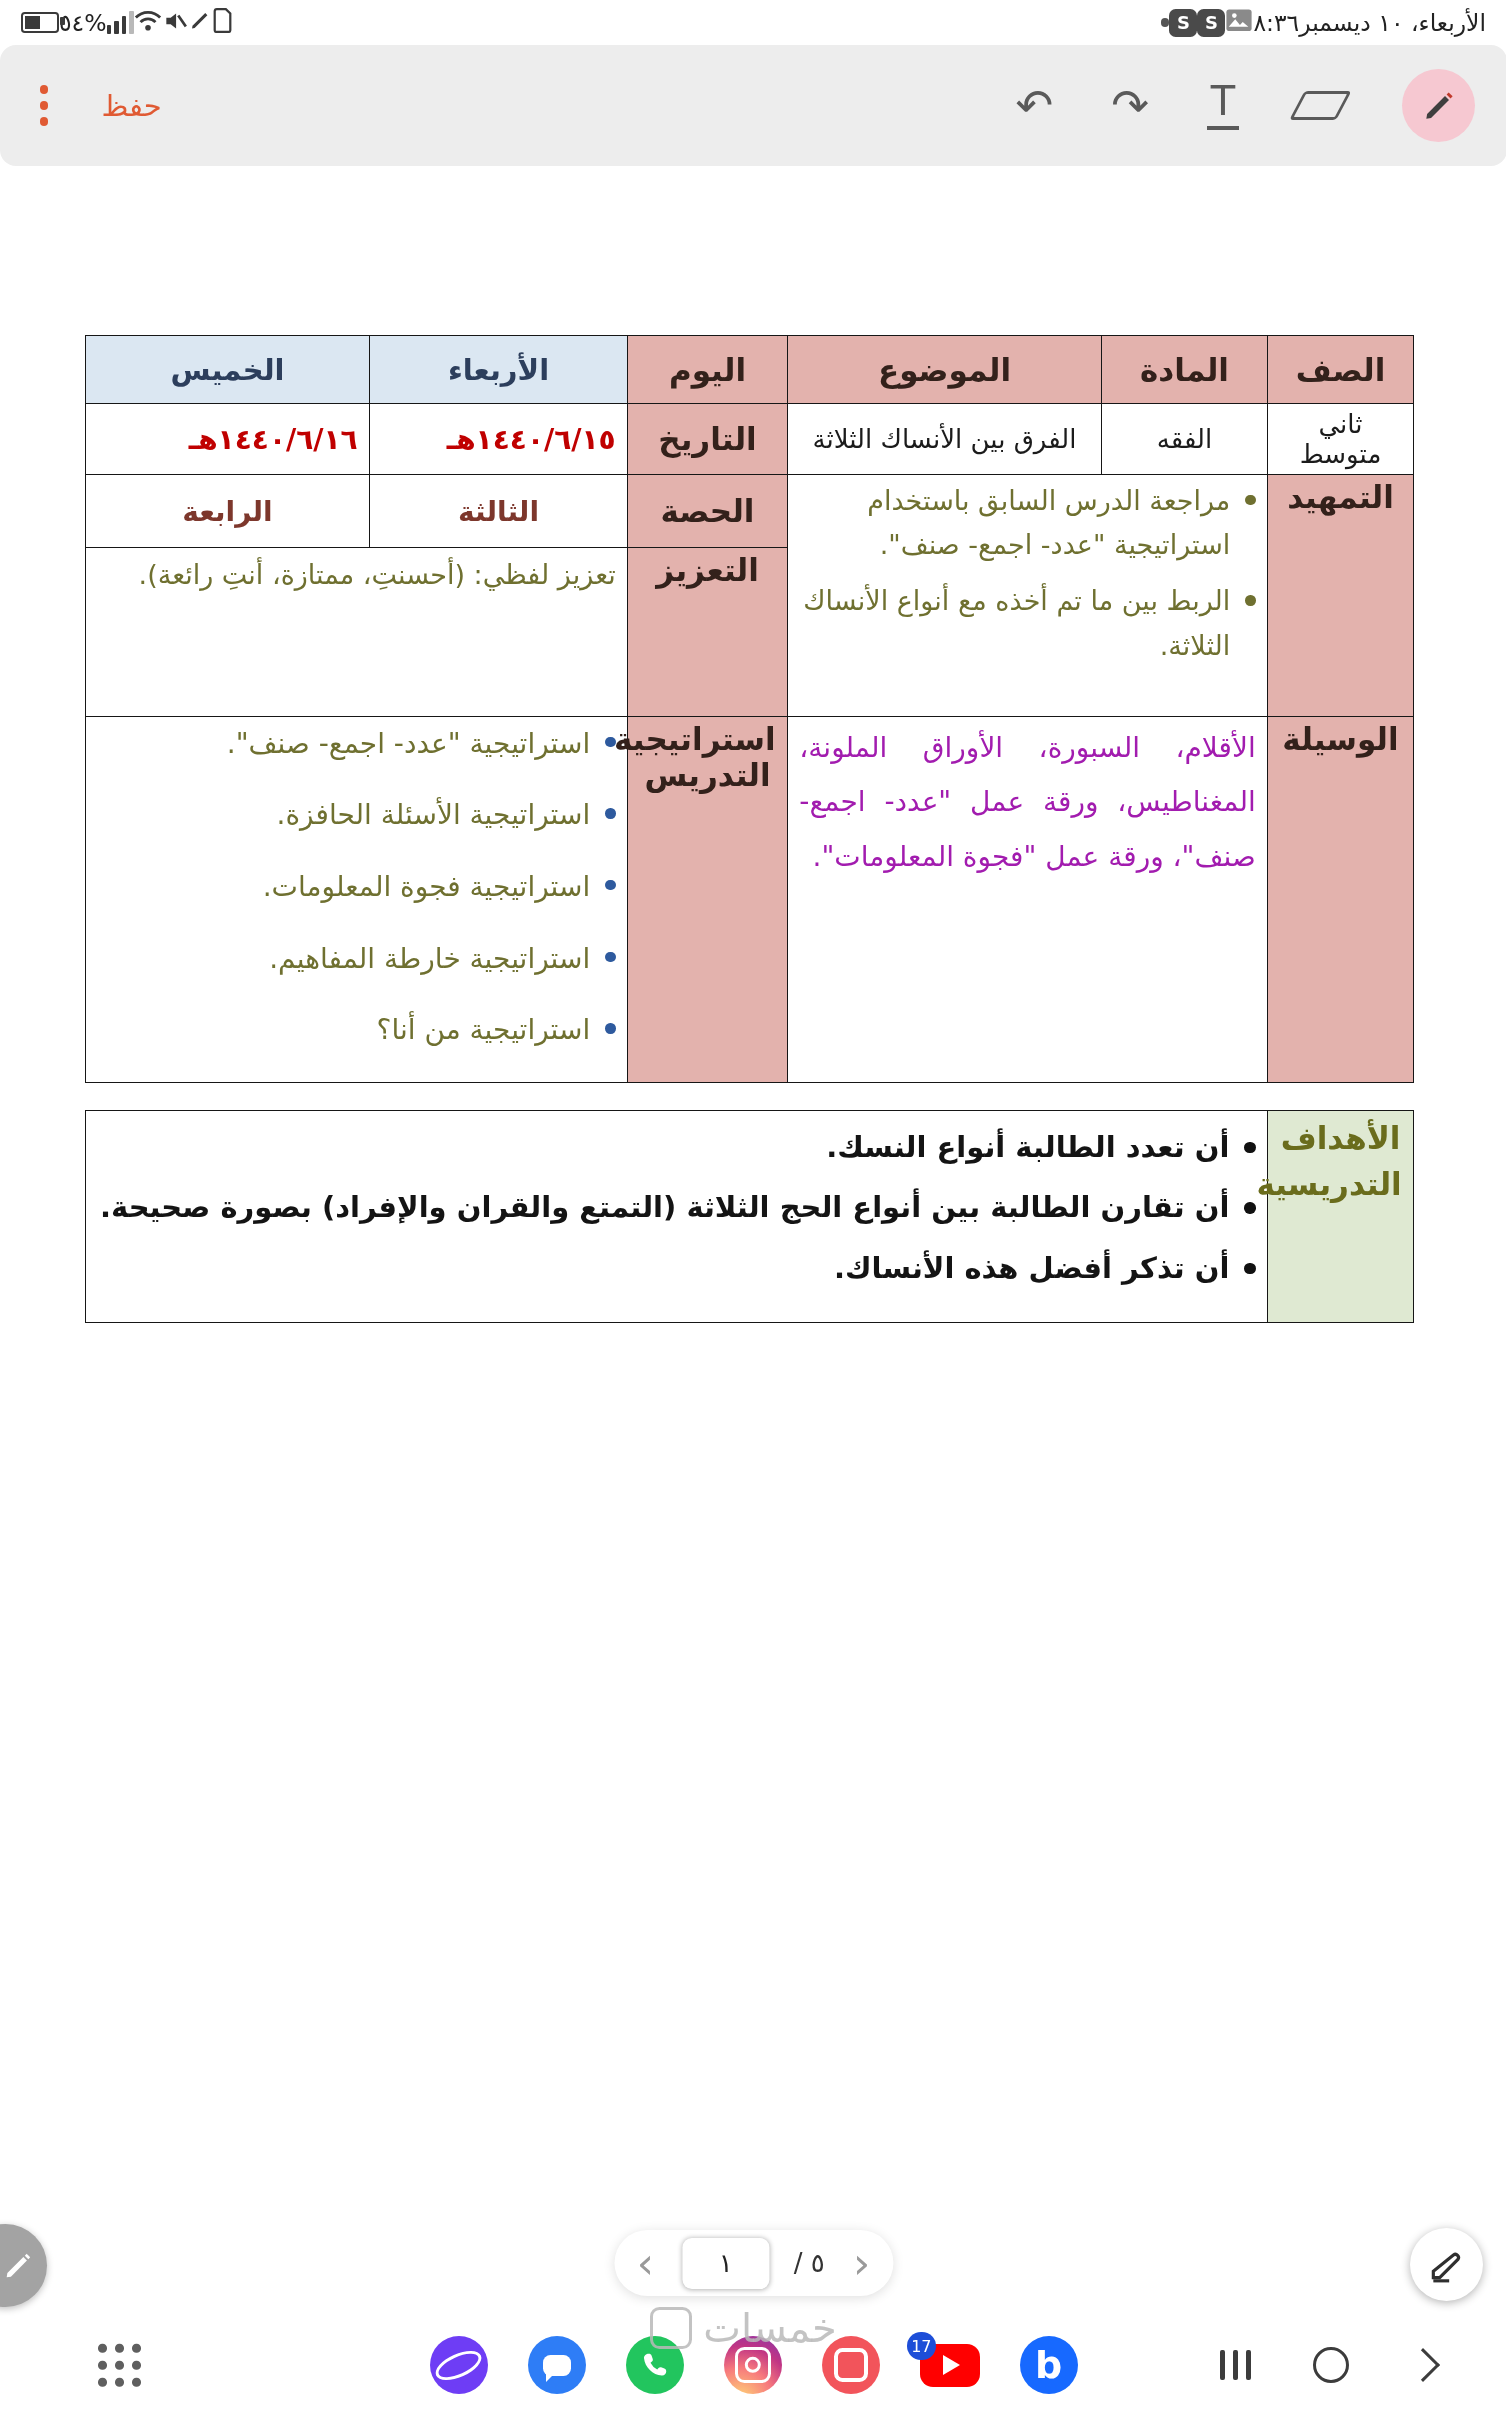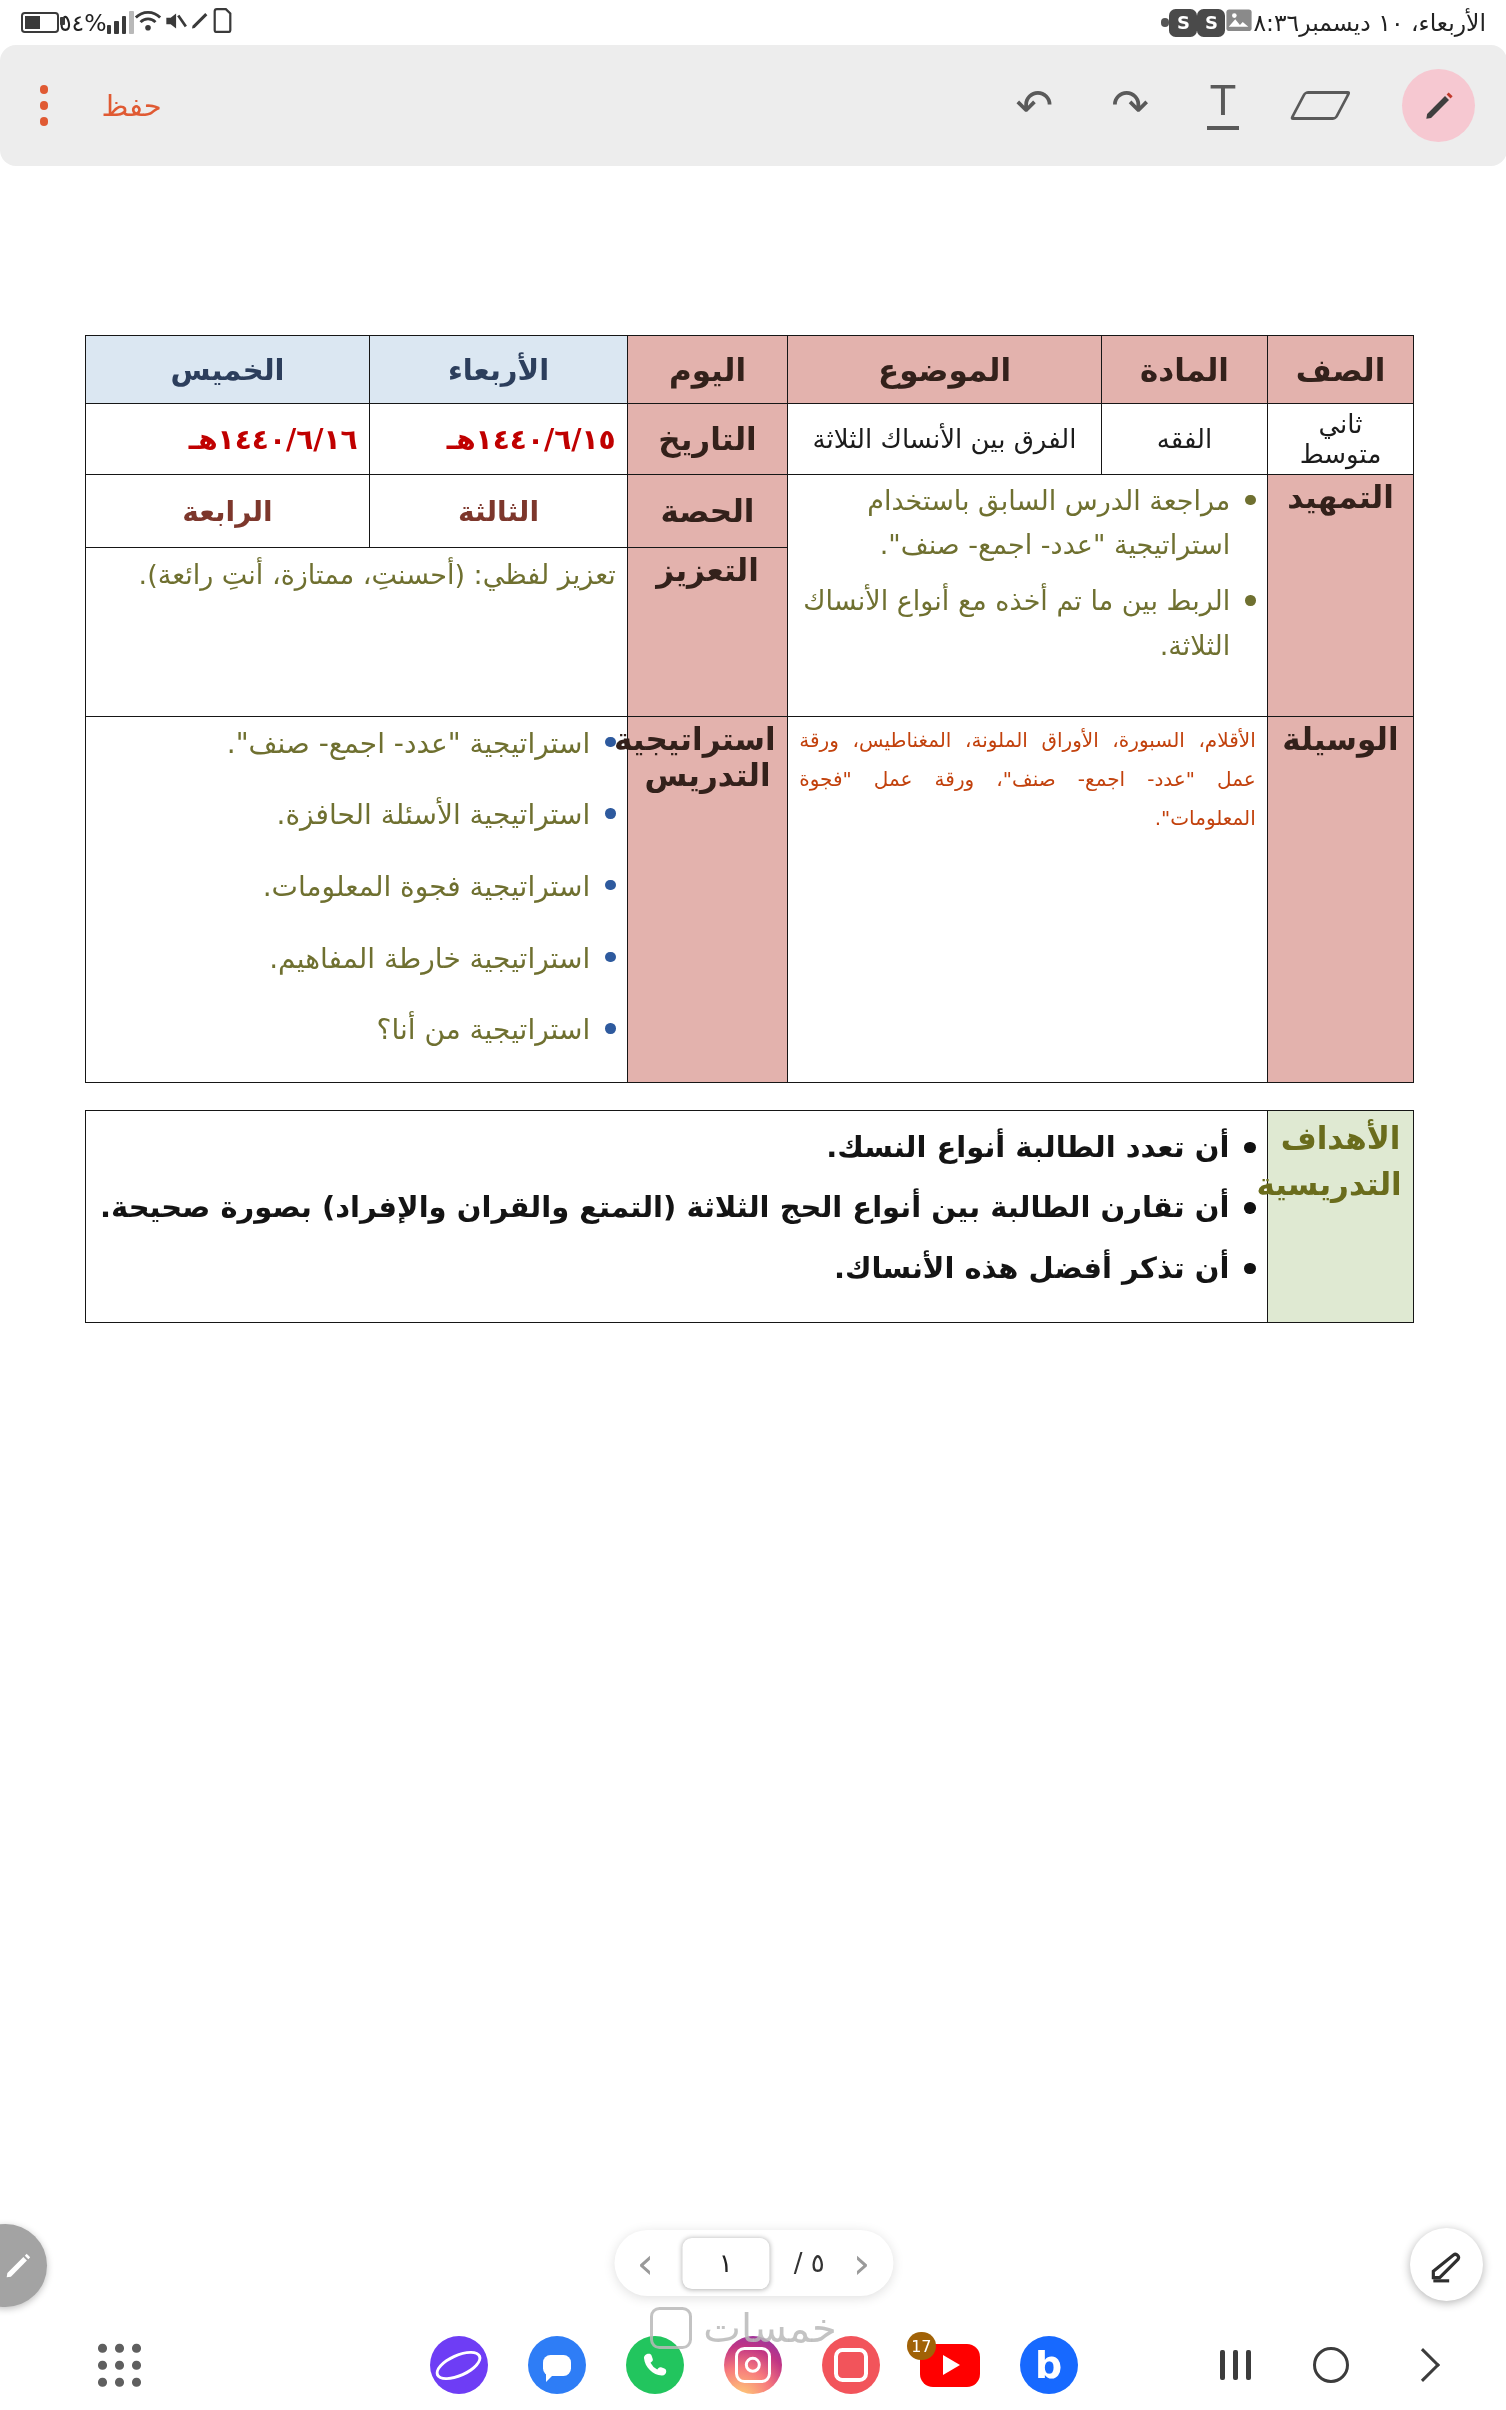--- a/index.html
+++ b/index.html
@@ -47,21 +47,21 @@
   tr.ro{height:212px;}
   .pink{background:#e3b2ad;margin-left:16px;}
   .hdr{font-weight:bold;color:#33211b;font-size:31px;text-align:center;}
   .blue{background:#dbe7f2;color:#2c3e5c;font-weight:bold;font-size:29px;text-align:center;}
   .red{color:#c00000;font-weight:bold;font-size:28px;text-align:right;}
   .val{color:#1b1b1b;font-size:26px;text-align:center;}
   .period{color:#7d372c;font-weight:bold;font-size:28px;text-align:center;}
   .top{vertical-align:top;padding-top:13px;}
   .olive-txt{color:#6f7030;}
   .cell-intro{vertical-align:top;padding:15px 17px;margin-left:40px;}
-  .cell-media{vertical-align:top;padding:17px 19px;color:#c2410c;font-size:20px;line-height:1.95;text-align:justify;}
+  .cell-media{vertical-align:top;padding:17px 19px;color:#a21caf;font-size:28px;line-height:1.95;text-align:justify;}
   .cell-reinf{vertical-align:top;padding:15px 19px;color:#6f7030;font-size:27px;text-align:right;line-height:1.7;}
   .cell-strat{vertical-align:top;padding:17px 17px;}
   .b-item{display:flex;gap:15px;align-items:flex-start;font-size:27px;line-height:1.65;margin-bottom:11.3px;}
   .b-item .bt{flex:1;}
   .dot{width:10.4px;height:10.4px;border-radius:50%;margin-top:16px;flex:0 0 auto;}
   .dot.olive-d{background:#6f7030;}
   .dot.blue-d{background:#2e5a9e;}
   .dot.black-d{background:#111;width:11.3px;height:11.3px;}
   .strat-item{margin-bottom:25.4px;font-size:28px;}
   .green{background:#dfe9d2;color:#6a6c1c;font-weight:bold;font-size:31px;text-align:center;
@@ -105,21 +105,21 @@
   .ic-phone{background:#22c55e;}
   .ic-ig{background:radial-gradient(circle at 28% 110%, #ffd776 0%, #f7797d 42%, #c13584 70%, #8134af 100%);}
   .ic-ig .frame{width:30px;height:30px;border:3.3px solid #fff;border-radius:9.4px;position:relative;}
   .ic-ig .frame::after{content:"";position:absolute;left:50%;top:50%;transform:translate(-50%,-50%);
     width:10.4px;height:10.4px;border:3.3px solid #fff;border-radius:50%;}
   .ic-pink{background:#f2545b;}
   .ic-pink .ring2{width:26px;height:26px;border:4.7px solid #fff;border-radius:8.5px;}
   .ic-yt{width:60px;height:43px;border-radius:13px;background:#ff0000;display:grid;place-items:center;position:relative;cursor:pointer;}
   .ic-yt .tri{width:0;height:0;border-left:17px solid #fff;border-top:10.4px solid transparent;border-bottom:10.4px solid transparent;margin-left:4.7px;}
   .yt-badge{position:absolute;top:-11.3px;left:-13px;min-width:28px;height:28px;border-radius:14px;
-    background:#a16207;color:#fff;font-size:16px;display:grid;place-items:center;padding:0 4.7px;box-sizing:border-box;}
+    background:#1d4ed8;color:#fff;font-size:16px;display:grid;place-items:center;padding:0 4.7px;box-sizing:border-box;}
   .ic-b{background:#1769ff;color:#fff;font-size:38px;font-weight:bold;}
   .nav{position:absolute;right:72px;top:50%;transform:translateY(-50%);display:flex;align-items:center;gap:62px;}
   .recents{display:flex;gap:8.5px;cursor:pointer;}
   .recents i{width:4.7px;height:30px;background:#3c3c3c;border-radius:1.9px;display:block;}
   .home{width:30px;height:30px;border:3.8px solid #3c3c3c;border-radius:50%;cursor:pointer;}
   .back{width:21px;height:21px;border-top:3.8px solid #3c3c3c;border-right:3.8px solid #3c3c3c;transform:rotate(45deg);cursor:pointer;}
 </style>
 </head>
 <body>
 

